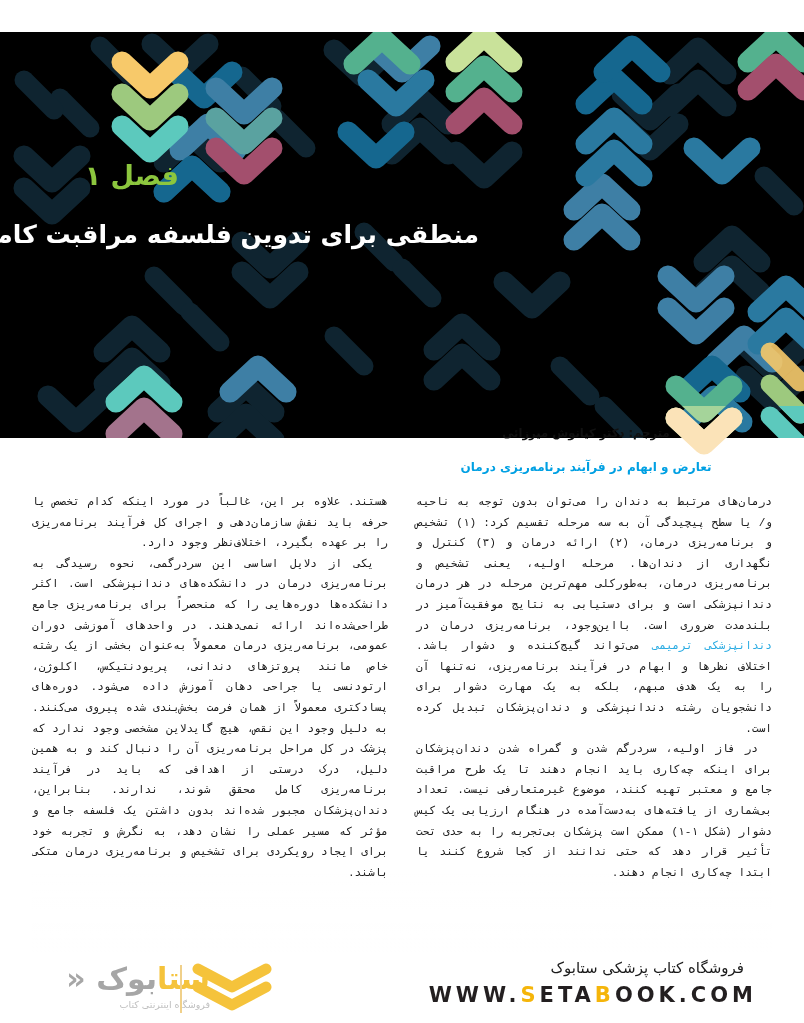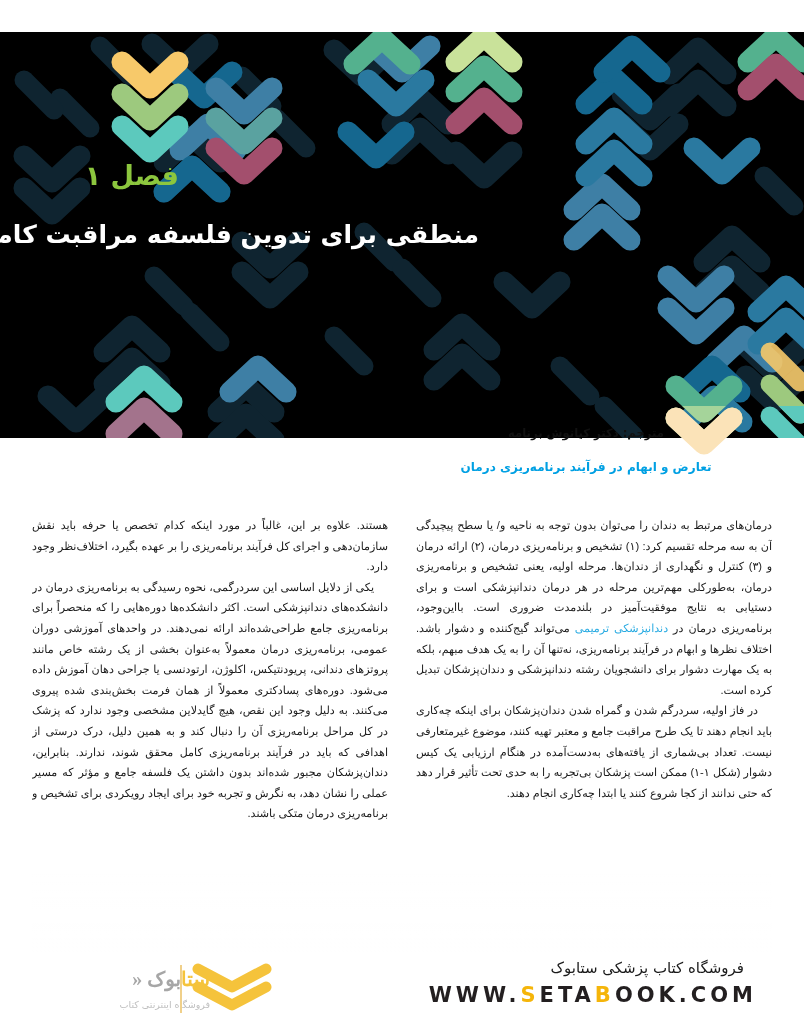--- a/index.html
+++ b/index.html
@@ -62,22 +62,21 @@
     gap:28px;
     overflow:hidden;
   }
   .column{
     width:calc(50% - 14px);
     direction:rtl;
     text-align:justify;
     font-size:11.1px;
     line-height:20.6px;
     color:#1a1a1a;
-    font-family:Liberation Sans, sans-serif;
-    margin-top:23px;
+    font-family:Liberation Mono, monospace;
   }
   .column p{ margin:0; text-indent:14px; }
   .column p.noind{ text-indent:0; }
 
   #translator-line{
     position:absolute; right:32px; top:20px;
     width:372px; text-align:center;
     font-size:11.6px; font-weight:bold; color:#111;
     direction:rtl;
   }
@@ -112,22 +111,22 @@
     font-family:"DejaVu Sans","Liberation Sans",sans-serif;
     margin-left:8px;
   }
   #footer-url .g{ color:#f5b50a; }
 
   #footer-logo{
     position:absolute; left:62px; top:0px; width:260px; height:68px;
   }
   #logo-wordmark{
     position:absolute; right:112px; top:8px;
-    font-size:20px; font-weight:bold; color:#a6a6a6;
-    direction:rtl; white-space:nowrap; line-height:32px;font-family:Liberation Serif, serif;
+    font-size:30px; font-weight:bold; color:#a6a6a6;
+    direction:rtl; white-space:nowrap; line-height:32px;
   }
   #logo-wordmark .y{ color:#f5c33b; }
   #logo-tagline{
     position:absolute; right:112px; top:44px;
     font-size:9.5px; color:#bfbfbf; direction:rtl; white-space:nowrap;
   }
   #logo-divider{
     position:absolute; left:118px; top:10px; width:2px; height:48px;
     background:#f0d08a;
   }
@@ -321,21 +320,21 @@
         <use href="#cs2" x="766" y="-58"></use>
       </g>
     <g stroke="#5cc9bd">
         <use href="#cs2" x="766" y="-26"></use>
       </g>
   </svg>
 </div>
 
 <div id="page-body">
 
-  <div id="translator-line">مترجم: دکتر کیانوش برنامه</div>
+  <div id="translator-line">مترجم: دکتر کیانوش میرزائی</div>
   <div id="section-heading">تعارض و ابهام در فرآیند برنامه‌ریزی درمان</div>
 
   <div id="columns">
 
     <div class="column">
       <p class="noind"><span>درمان‌های مرتبط به دندان را می‌توان بدون توجه به ناحیه و/ یا سطح پیچیدگی آن به سه مرحله تقسیم کرد: (۱) تشخیص و برنامه‌ریزی درمان، (۲) ارائه درمان و (۳) کنترل و نگهداری از دندان‌ها. مرحله اولیه، یعنی تشخیص و برنامه‌ریزی درمان، به‌طورکلی مهم‌ترین مرحله در هر درمان دندانپزشکی است و برای دستیابی به نتایج موفقیت‌آمیز در بلندمدت ضروری است. بااین‌وجود، برنامه‌ریزی درمان در </span><span class="hl">دندانپزشکی ترمیمی</span><span> می‌تواند گیج‌کننده و دشوار باشد. اختلاف نظرها و ابهام در فرآیند برنامه‌ریزی، نه‌تنها آن را به یک هدف مبهم، بلکه به یک مهارت دشوار برای دانشجویان رشته دندانپزشکی و دندان‌پزشکان تبدیل کرده است.</span></p>
       <p>در فاز اولیه، سردرگم شدن و گمراه شدن دندان‌پزشکان برای اینکه چه‌کاری باید انجام دهند تا یک طرح مراقبت جامع و معتبر تهیه کنند، موضوع غیرمتعارفی نیست. تعداد بی‌شماری از یافته‌های به‌دست‌آمده در هنگام ارزیابی یک کیس دشوار (شکل ۱-۱) ممکن است پزشکان بی‌تجربه را به حدی تحت تأثیر قرار دهد که حتی ندانند از کجا شروع کنند یا ابتدا چه‌کاری انجام دهند.</p>
     </div>
 
     <div class="column">

